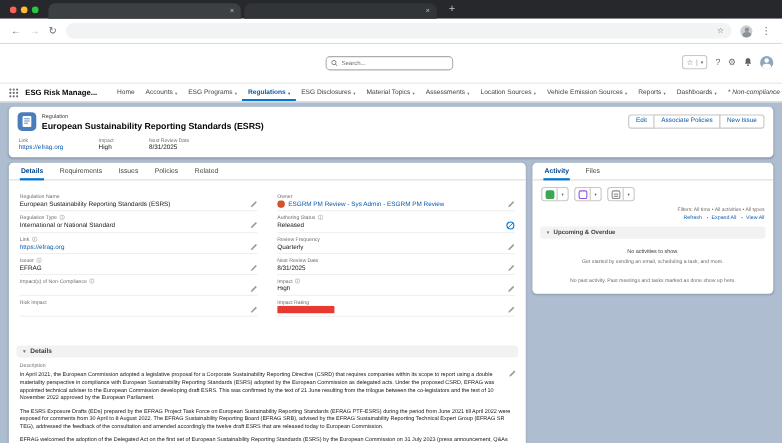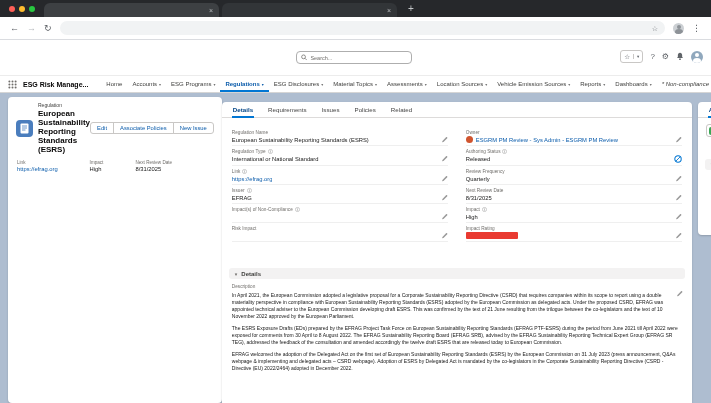--- a/index.html
+++ b/index.html
@@ -43,21 +43,21 @@
   .waffle { align-self:center; margin-right:6px; display:flex; }
   .appname { align-self:center; font-size:7px; font-weight:bold; color:#080707; margin-right:7px; white-space:nowrap; }
   .vdiv { align-self:center; width:1px; height:10px; background:#d8d8d8; margin-right:6px; }
   .navitem { display:flex; align-items:center; gap:2px; padding:0 5px; font-size:6px; color:#3e3e3c; white-space:nowrap; }
   .navitem .chev { font-size:4px; color:#747474; }
   .navitem.active { color:#0b5cab; font-weight:bold; box-shadow:inset 0 -2px 0 #0176d3; }
   .navitem.active .chev { color:#0b5cab; }
   .navitem.temp { font-style:italic; }
 
   
-  .main { height:310px; padding:4px 8px 0; display:flex; flex-direction:row; overflow:hidden; }
+  .main { height:310px; padding:4px 8px 0; display:flex; flex-direction:column; overflow:hidden; }
   .record-card { background:#fff; border-radius:4px; box-shadow:0 1px 2px rgba(0,0,0,.18); padding:5px 8px 6px; }
   .rec-top { display:flex; align-items:center; }
   .rec-icon { width:17px; height:17px; border-radius:4px; background:#4a7dbd; display:flex; align-items:center; justify-content:center; flex:0 0 auto; }
   .rec-meta { margin-left:5px; }
   .rec-entity { font-size:5px; color:#3e3e3c; }
   .rec-title { font-size:8px; font-weight:bold; color:#080707; margin-top:1px; }
   .rec-actions { margin-left:auto; display:flex; }
   .sbtn { font-size:5.8px; color:#0b5cab; background:#fff; border:1px solid #c9c7c5; padding:2px 6px; white-space:nowrap; line-height:1.2; }
   .sbtn:first-child { border-radius:3px 0 0 3px; }
   .sbtn + .sbtn { margin-left:-1px; }

